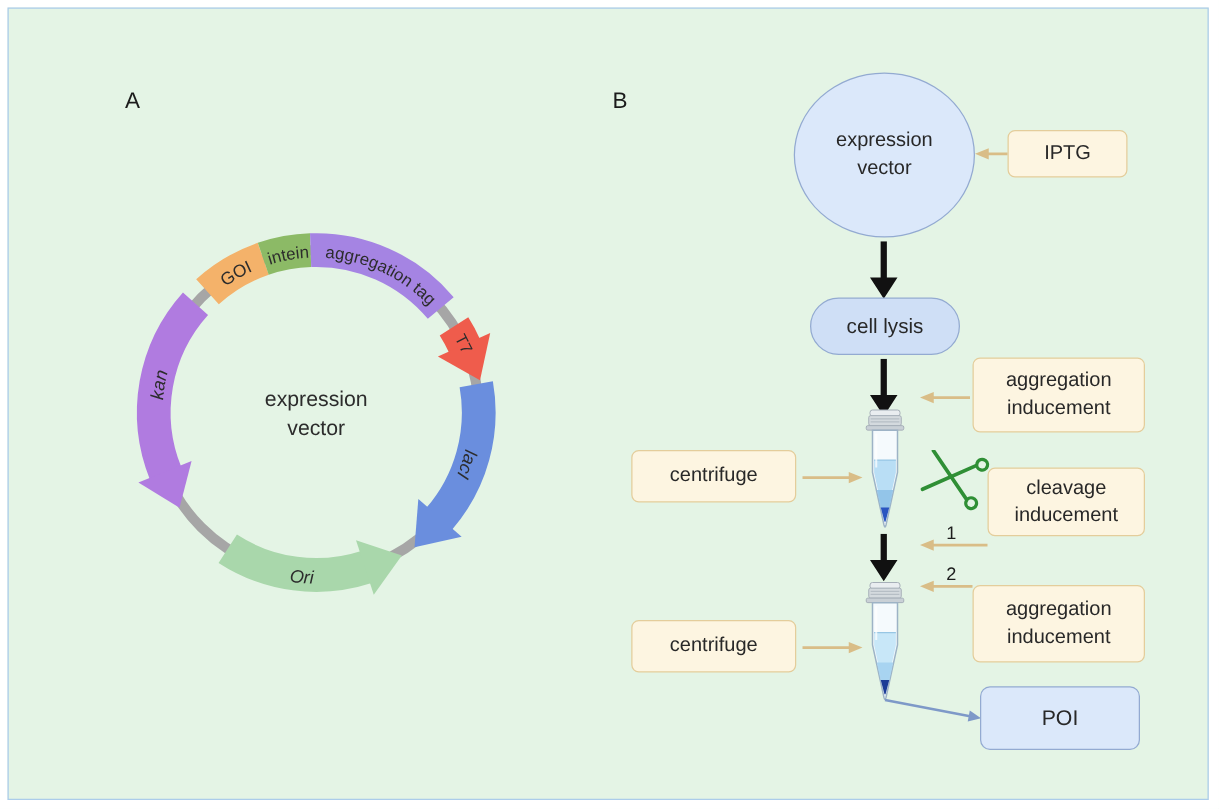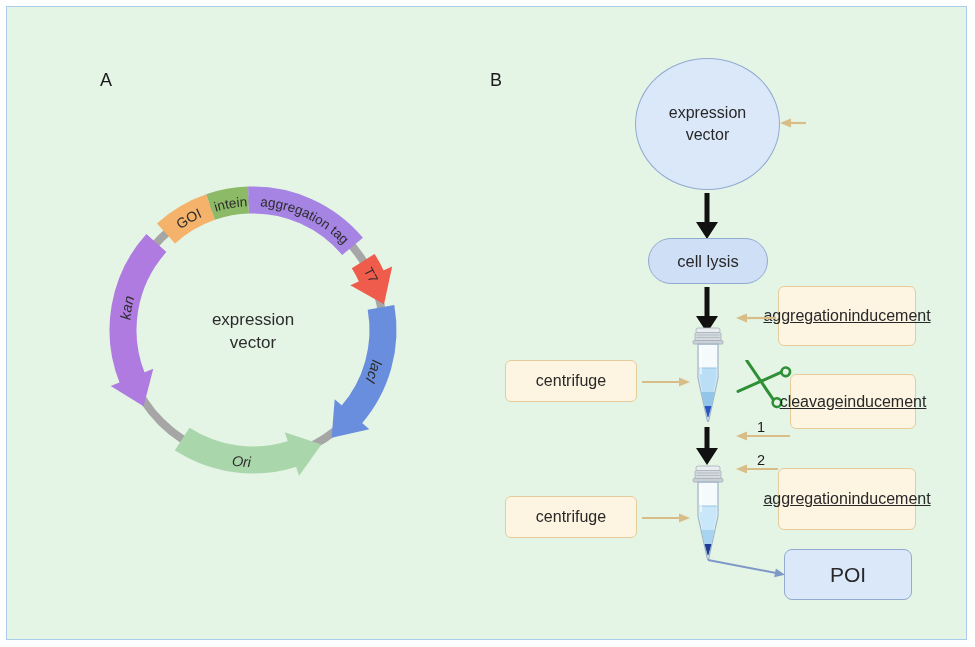--- a/index.html
+++ b/index.html
@@ -6,23 +6,23 @@
   body{margin:0;background:#ffffff;font-family:"Liberation Sans",sans-serif;}
   .canvas{position:relative;width:975px;height:647px;background:#ffffff;overflow:hidden;}
   .sheet{position:absolute;left:6px;top:6px;width:961px;height:634px;background:#e4f4e5;border:1px solid #abccea;}
   .abs{position:absolute;}
   .panel-letter{position:absolute;font-size:18px;color:#1b1b1b;}
   .box{position:absolute;display:flex;align-items:center;justify-content:center;text-align:center;color:#282828;font-size:16px;border-radius:6px;}
   .cream{background:#fdf5e1;border:1px solid #e4cd9b;}
   .blue{background:#dbe8fa;border:1.5px solid #93aad1;}
   .ellipse{border-radius:50%;flex-direction:column;line-height:1.35;}
   .stadium{border-radius:24px;background:#cfdff6;border:1.5px solid #93aad1;font-size:16.5px;text-align:right;}
-  .two{flex-direction:row;line-height:1.35;text-decoration:underline;}
+  .two{flex-direction:column;line-height:1.35;}
   .step-num{position:absolute;font-size:14.5px;color:#1d1d1d;}
-  .poi{font-size:21px;border-radius:8px;}
+  .poi{font-size:17px;border-radius:8px;}
   svg{display:block;}
   .plasmid text{fill:#2c2c2c;}
 </style>
 </head>
 <body>
 
 <div class="canvas">
   <div class="sheet"></div>
 
   <div class="panel-letter" style="left:100px;top:70px">A</div>
@@ -83,20 +83,23 @@
     <text x="200" y="268" font-size="17" text-anchor="middle" fill="#222">vector</text>
   </svg>
 
   <div class="panel-letter" style="left:490px;top:70px">B</div>
 
   <div class="box blue ellipse" style="left:635px;top:58px;width:145px;height:132px">
     <span>expression</span>
     <span>vector</span>
   </div>
 
+  <div class="box cream" style="left:806px;top:104px;width:96px;height:38px">
+    <span>IPTG</span>
+  </div>
   <svg class="abs" style="left:778px;top:116px" width="30" height="14">
     <line x1="28" y1="7" x2="11" y2="7" stroke="#d9bd87" stroke-width="2.2"></line>
     <polygon points="2,7 13,2.5 13,11.5" fill="#d9bd87"></polygon>
   </svg>
 
   <svg class="abs" style="left:694px;top:193px" width="26" height="46">
     <path d="M10.5,0 L15.5,0 L15.5,29 L24,29 L13,46 L2,29 L10.5,29 Z" fill="#111111"></path>
   </svg>
 
   <div class="box stadium" style="left:648px;top:238px;width:120px;height:46px">

